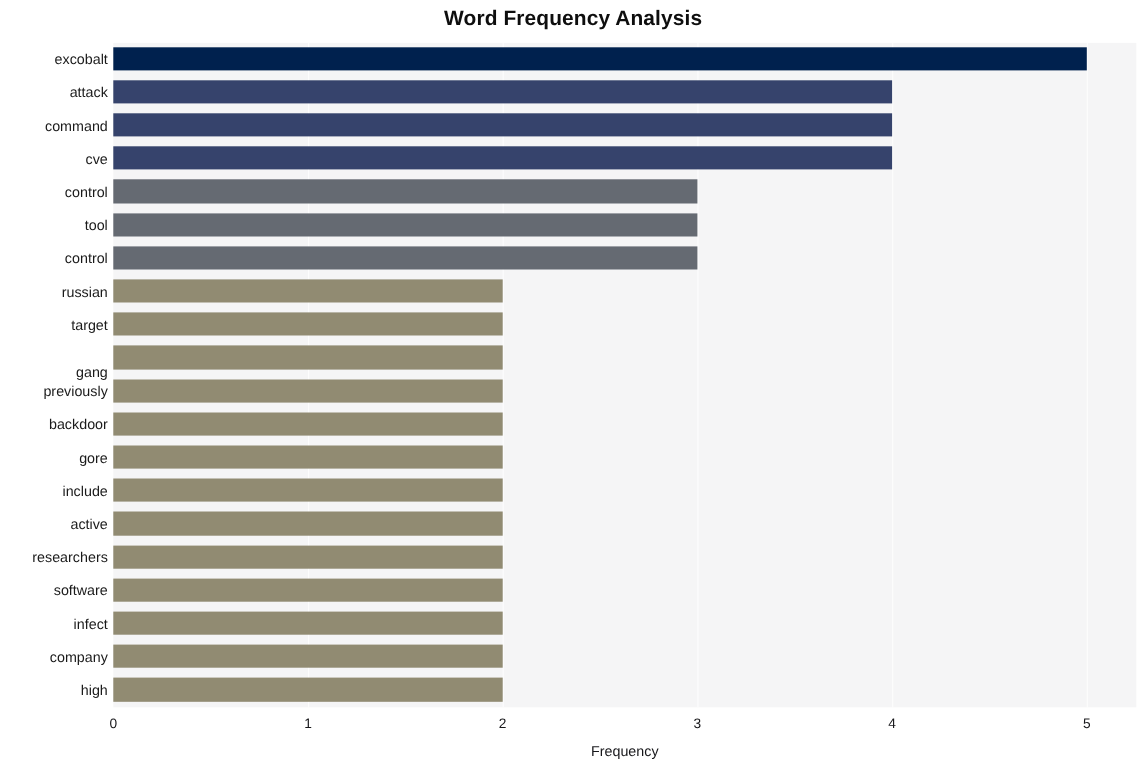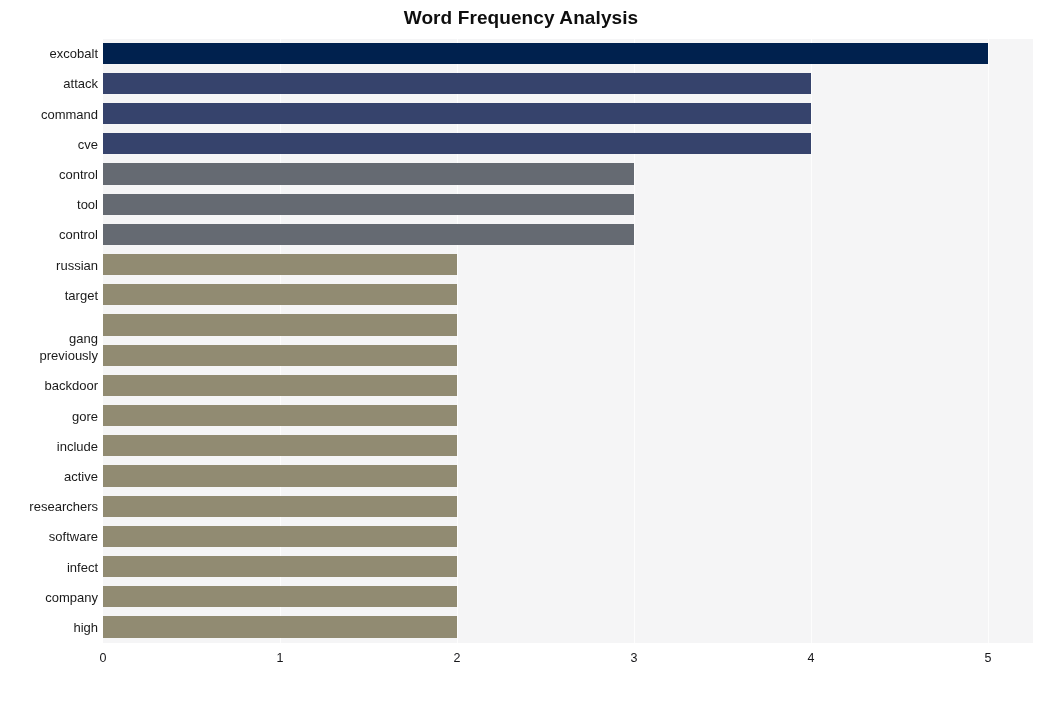--- a/index.html
+++ b/index.html
@@ -229,14 +229,15 @@
 
   <div id="x-tick-labels">
       <div class="x-tick" style="left: 103px;">0</div>
       <div class="x-tick" style="left: 280px;">1</div>
       <div class="x-tick" style="left: 457px;">2</div>
       <div class="x-tick" style="left: 634px;">3</div>
       <div class="x-tick" style="left: 811px;">4</div>
       <div class="x-tick" style="left: 988px;">5</div>
     </div>
 
+  <div id="x-axis-label">Frequency</div>
 
 </div>
 
 </body></html>

